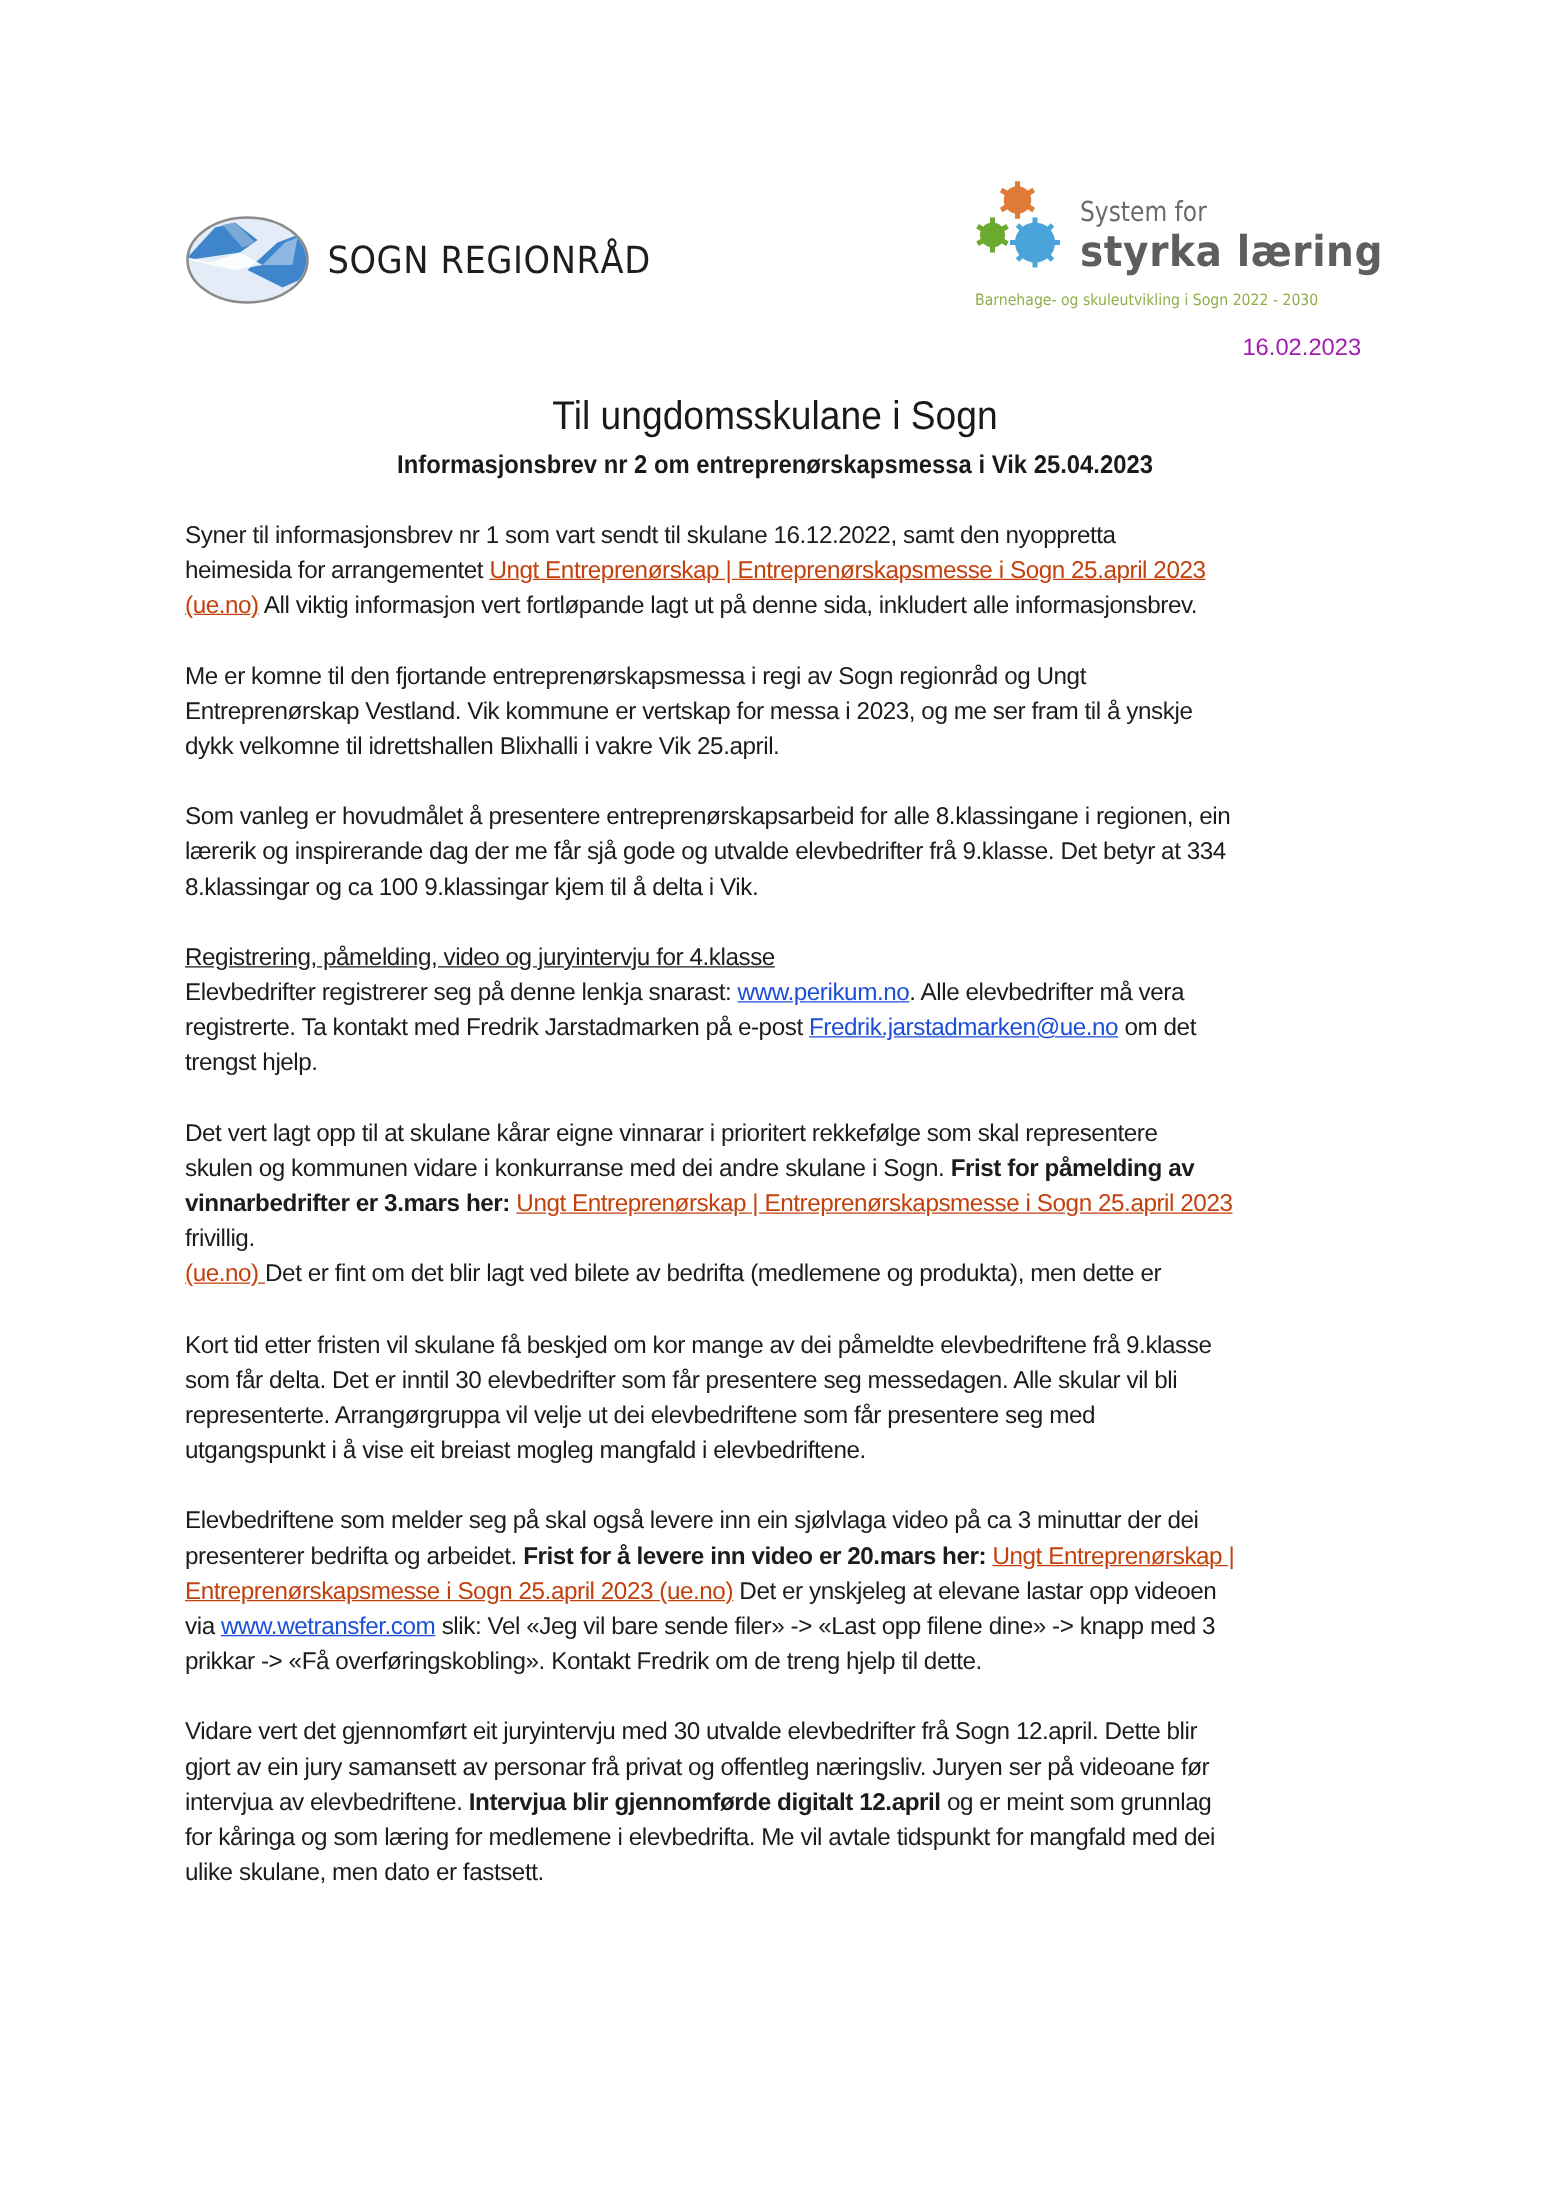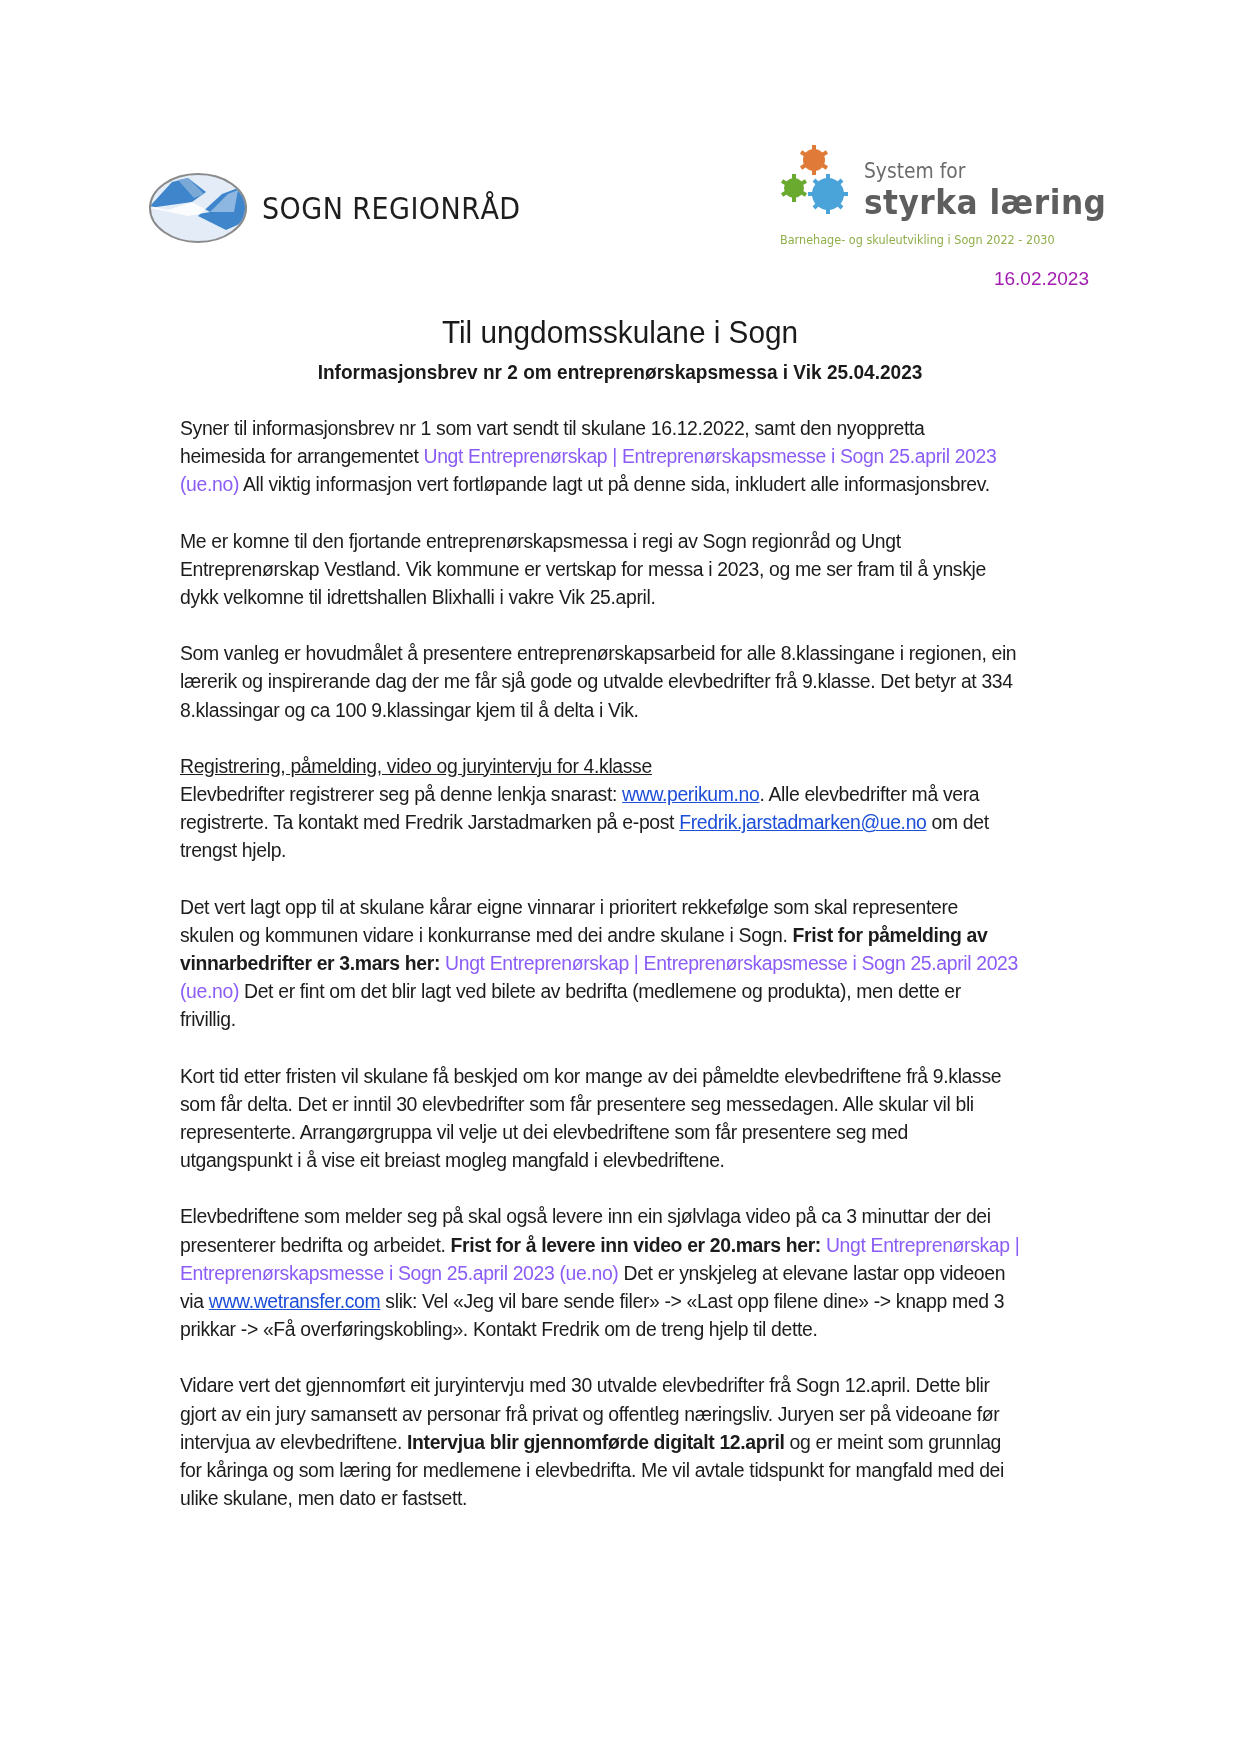--- a/index.html
+++ b/index.html
@@ -89,26 +89,25 @@
     }
     
     .body {
       position: absolute;
       left: 148px; top: 414px;
       width: 950px;
       font-size: 19.4px;
       line-height: 28.2px;
       color: #1c1c1c;
       letter-spacing: -0.35px;
-      margin-left: 32px;
     }
     .body p { margin: 0 0 28px 0; }
     .body .heading-u { text-decoration: underline; }
     .body b { font-weight: bold; }
-    a.ue { color: #8b5cf6; }
+    a.ue { color: #c2410c; text-decoration: underline; }
     a.ext { color: #1d4ed8; text-decoration: underline; }
     .line { display: block; white-space: nowrap; }
   </style>
 </head>
 <body>
 
 <div class="page">
 
   <div class="logo-left">
     <svg class="emblem" viewBox="0 0 100 72">
@@ -189,22 +188,22 @@
       <span class="line heading-u">Registrering, påmelding, video og juryintervju for 4.klasse</span>
       <span class="line"><span>Elevbedrifter registrerer seg på denne lenkja snarast: </span><a class="ext">www.perikum.no</a><span>. Alle elevbedrifter må vera</span></span>
       <span class="line"><span>registrerte. Ta kontakt med Fredrik Jarstadmarken på e-post </span><a class="ext">Fredrik.jarstadmarken@ue.no</a><span> om det</span></span>
       <span class="line">trengst hjelp.</span>
     </p>
 
     <p>
       <span class="line">Det vert lagt opp til at skulane kårar eigne vinnarar i prioritert rekkefølge som skal representere</span>
       <span class="line"><span>skulen og kommunen vidare i konkurranse med dei andre skulane i Sogn. </span><b>Frist for påmelding av</b></span>
       <span class="line"><b>vinnarbedrifter er 3.mars her: </b><a class="ue">Ungt Entreprenørskap | Entreprenørskapsmesse i Sogn 25.april 2023</a></span>
+      <span class="line">frivillig.</span>
       <span class="line"><a class="ue">(ue.no) </a><span>Det er fint om det blir lagt ved bilete av bedrifta (medlemene og produkta), men dette er</span></span>
-      <span class="line">frivillig.</span>
     </p>
 
     <p>
       <span class="line">Kort tid etter fristen vil skulane få beskjed om kor mange av dei påmeldte elevbedriftene frå 9.klasse</span>
       <span class="line">som får delta. Det er inntil 30 elevbedrifter som får presentere seg messedagen. Alle skular vil bli</span>
       <span class="line">representerte. Arrangørgruppa vil velje ut dei elevbedriftene som får presentere seg med</span>
       <span class="line">utgangspunkt i å vise eit breiast mogleg mangfald i elevbedriftene.</span>
     </p>
 
     <p>

